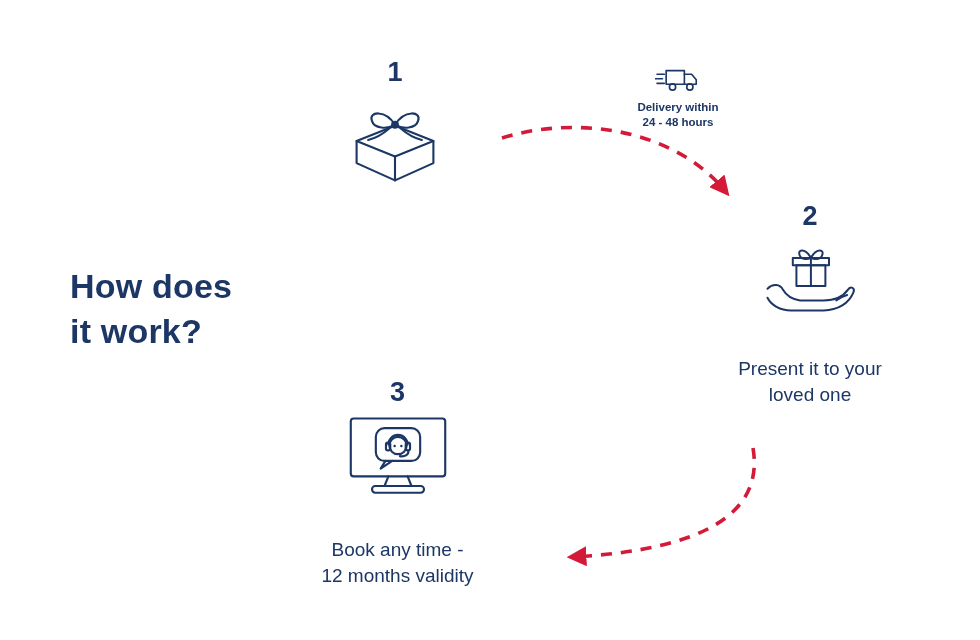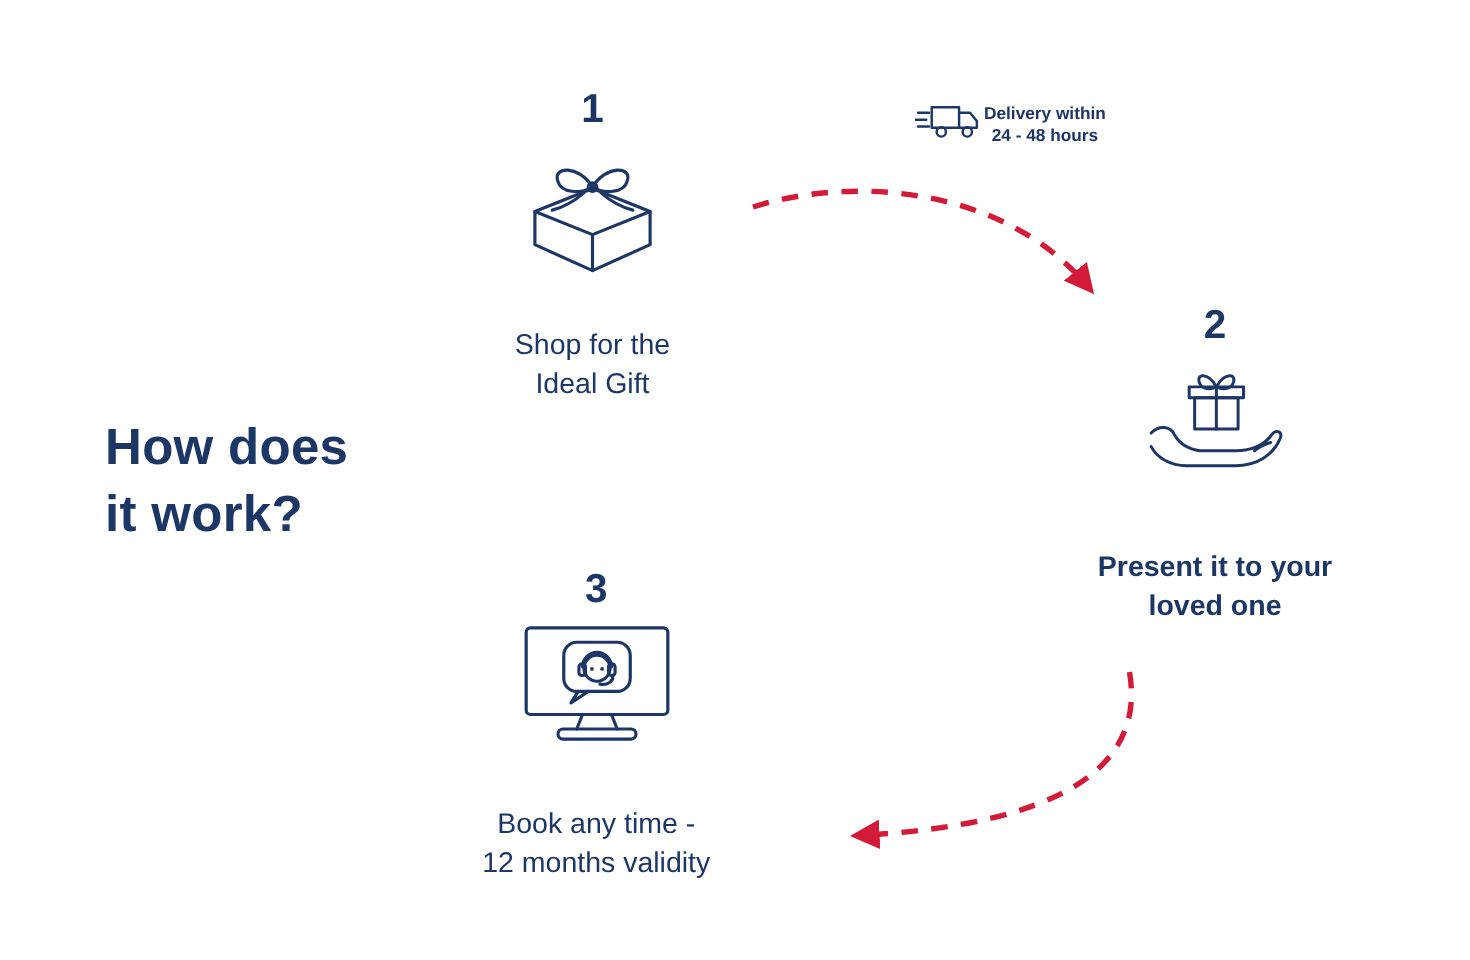--- a/index.html
+++ b/index.html
@@ -12,21 +12,21 @@
   .canvas{
     position:relative;
     width:980px;height:640px;
     background:var(--bg);
     overflow:hidden;
     font-family:"Liberation Sans", sans-serif;
     color:var(--navy);
   }
   .heading{
     position:absolute;
-    left:70px;top:276px;
+    left:70px;top:264px;
     font-size:34px;
     font-weight:700;
     line-height:1.32;
     color:var(--navy);
     white-space:pre-line;
     letter-spacing:.2px;
   }
   .arrows{
     position:absolute;left:0;top:0;width:980px;height:640px;
     pointer-events:none;
@@ -40,26 +40,26 @@
     font-size:27px;font-weight:700;line-height:1.1;
   }
   .step .icon{margin-top:6px;}
   .step .label{
     font-size:19px;font-weight:500;
     text-align:center;white-space:pre-line;line-height:1.4;
   }
   .step1{left:295px;top:58px;width:200px;}
   .step1 .label{margin-top:28px;}
   .step2{left:705px;top:202px;width:210px;}
-  .step2 .label{margin-top:42px;font-weight:bold;}
+  .step2 .label{margin-top:32px;}
   .step3{left:290px;top:378px;width:215px;}
   .step3 .label{margin-top:33px;}
   .delivery{
     position:absolute;left:610px;top:66px;width:136px;
-    display:flex;flex-direction:row;align-items:center;
+    display:flex;flex-direction:column;align-items:center;
     color:var(--navy);
   }
   .delivery-text{
     margin-top:3px;
     font-size:11.5px;font-weight:700;
     text-align:center;white-space:pre-line;line-height:1.3;
   }
   .lineart{stroke:var(--navy);fill:none;stroke-width:2.2;stroke-linecap:round;stroke-linejoin:round;}
   .lineart-thin{stroke:var(--navy);fill:none;stroke-width:1.8;stroke-linecap:round;stroke-linejoin:round;}
   .dot{fill:var(--navy);stroke:none;}
@@ -88,22 +88,20 @@
     <svg class="icon" width="96" height="96" viewBox="0 0 100 100">
       <path class="lineart" d="M10 49 L50 33 L90 49 L50 65 Z"></path>
       <path class="lineart" d="M10 49 L10 72 L50 90 L90 72 L90 49"></path>
       <path class="lineart" d="M50 65 L50 90"></path>
       <path class="lineart" d="M50 32 C40 16, 22 18, 26 28 C28 36, 42 37, 50 32 Z"></path>
       <path class="lineart" d="M50 32 C60 16, 78 18, 74 28 C72 36, 58 37, 50 32 Z"></path>
       <circle class="lineart" cx="50" cy="32" r="3"></circle>
       <path class="lineart" d="M44 36 C36 43, 30 46, 22 48"></path>
       <path class="lineart" d="M56 36 C64 43, 70 46, 78 48"></path>
     </svg>
-    <div class="label">Shop for the
-Ideal Gift</div>
   </div>
 
   <div class="step step2">
     <div class="num">2</div>
     <svg class="icon" width="100" height="86" viewBox="0 0 110 95">
       <rect class="lineart" x="40" y="30" width="32" height="23"></rect>
       <rect class="lineart" x="36" y="22" width="40" height="8"></rect>
       <path class="lineart" d="M56 22 L56 53"></path>
       <path class="lineart" d="M56 22 C50 11, 40 12, 44 20 C46 24, 52 24, 56 22 Z"></path>
       <path class="lineart" d="M56 22 C62 11, 72 12, 68 20 C66 24, 60 24, 56 22 Z"></path>

